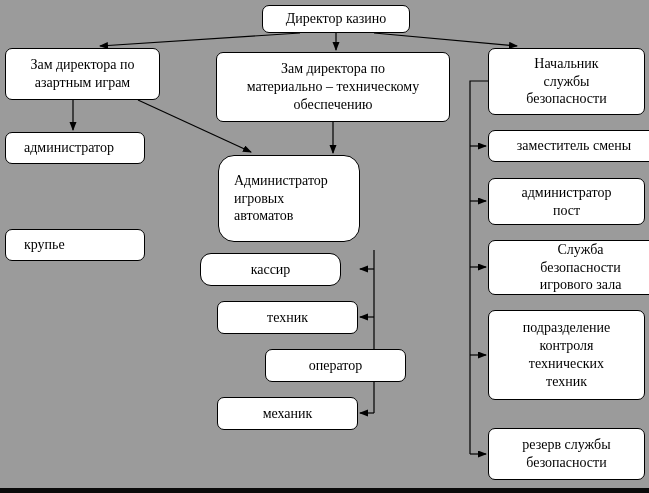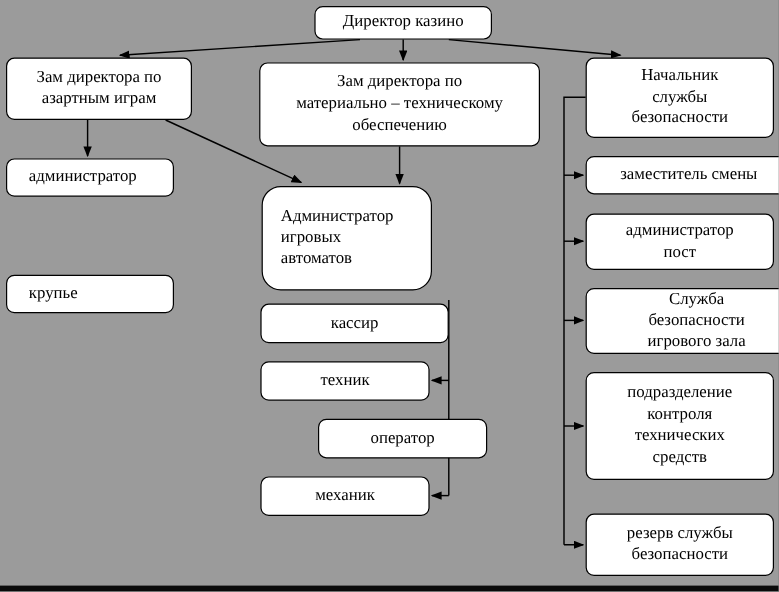--- a/index.html
+++ b/index.html
@@ -48,21 +48,21 @@
   #n-deputy-logistics{ left: 216px; top: 52px;  width: 234px; height: 70px; }
   #n-security-chief  { left: 488px; top: 48px;  width: 157px; height: 67px; }
 
   #n-administrator   { left: 5px;   top: 132px; width: 140px; height: 32px; }
   #n-inspector       { left: 5px;   top: 181px; width: 140px; height: 32px; }
   #n-croupier        { left: 5px;   top: 229px; width: 140px; height: 32px; }
 
   #n-slot-admin      { left: 218px; top: 155px; width: 142px; height: 87px;
                        border-radius: 16px; padding-left: 15px; }
 
-  #n-cashier         { left: 217px; top: 253px; width: 157px; height: 33px; }
+  #n-cashier         { left: 200px; top: 253px; width: 141px; height: 33px; border-radius: 11px; }
   #n-technician      { left: 217px; top: 301px; width: 141px; height: 33px; }
   #n-operator        { left: 217px; top: 349px; width: 141px; height: 33px; margin-left: 48px; }
   #n-mechanic        { left: 217px; top: 397px; width: 141px; height: 33px; }
 
   #n-shift-deputy    { left: 488px; top: 130px; width: 172px; height: 32px; font-family: Liberation Serif, serif; }
   #n-stationary-post { left: 488px; top: 178px; width: 157px; height: 47px; }
   #n-hall-security   { left: 488px; top: 240px; width: 185px; height: 55px; }
   #n-tech-control    { left: 488px; top: 310px; width: 157px; height: 90px; }
   #n-security-reserve{ left: 488px; top: 428px; width: 157px; height: 52px; }
 
@@ -136,18 +136,18 @@
 
   <div class="node" id="n-shift-deputy">заместитель смены</div>
   <div class="node" id="n-stationary-post">администратор
 пост</div>
   <div class="node" id="n-hall-security">Служба
 безопасности
 игрового зала</div>
   <div class="node" id="n-tech-control">подразделение
 контроля
 технических
-средств</div>
+техник</div>
   <div class="node" id="n-security-reserve">резерв службы
 безопасности</div>
 
   <div class="bottom-edge"></div>
 </div>
 
 </body></html>

